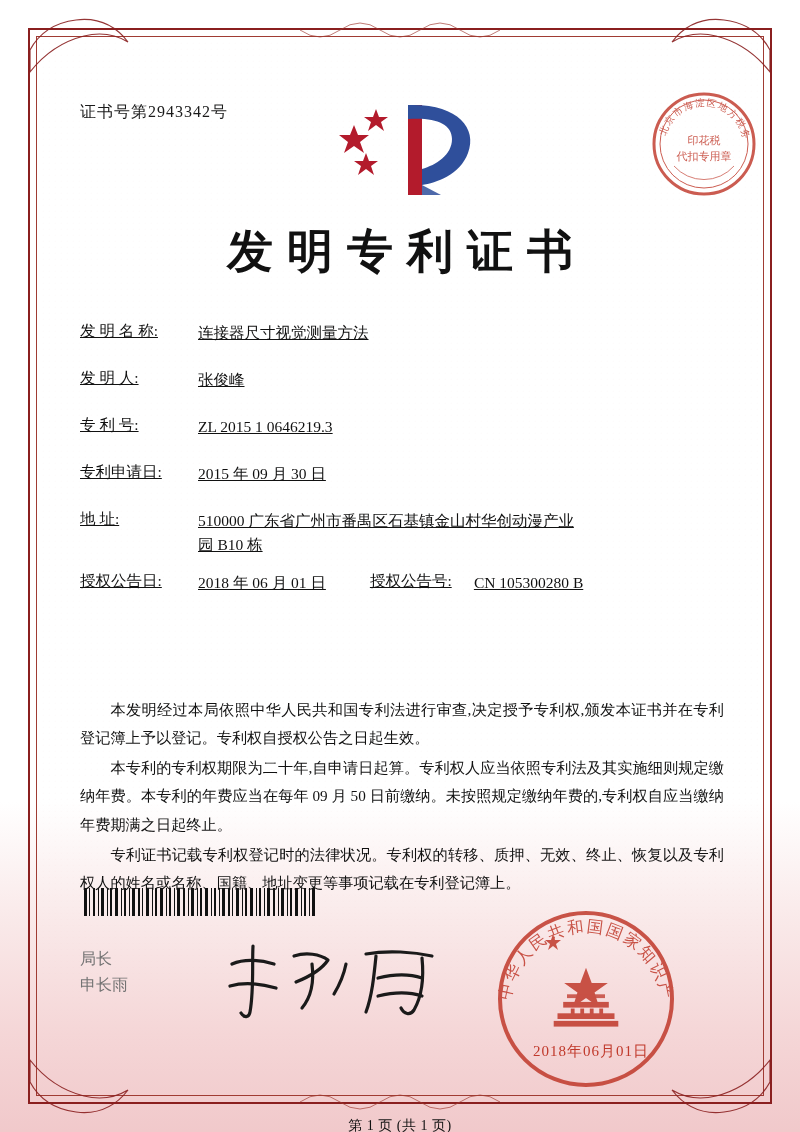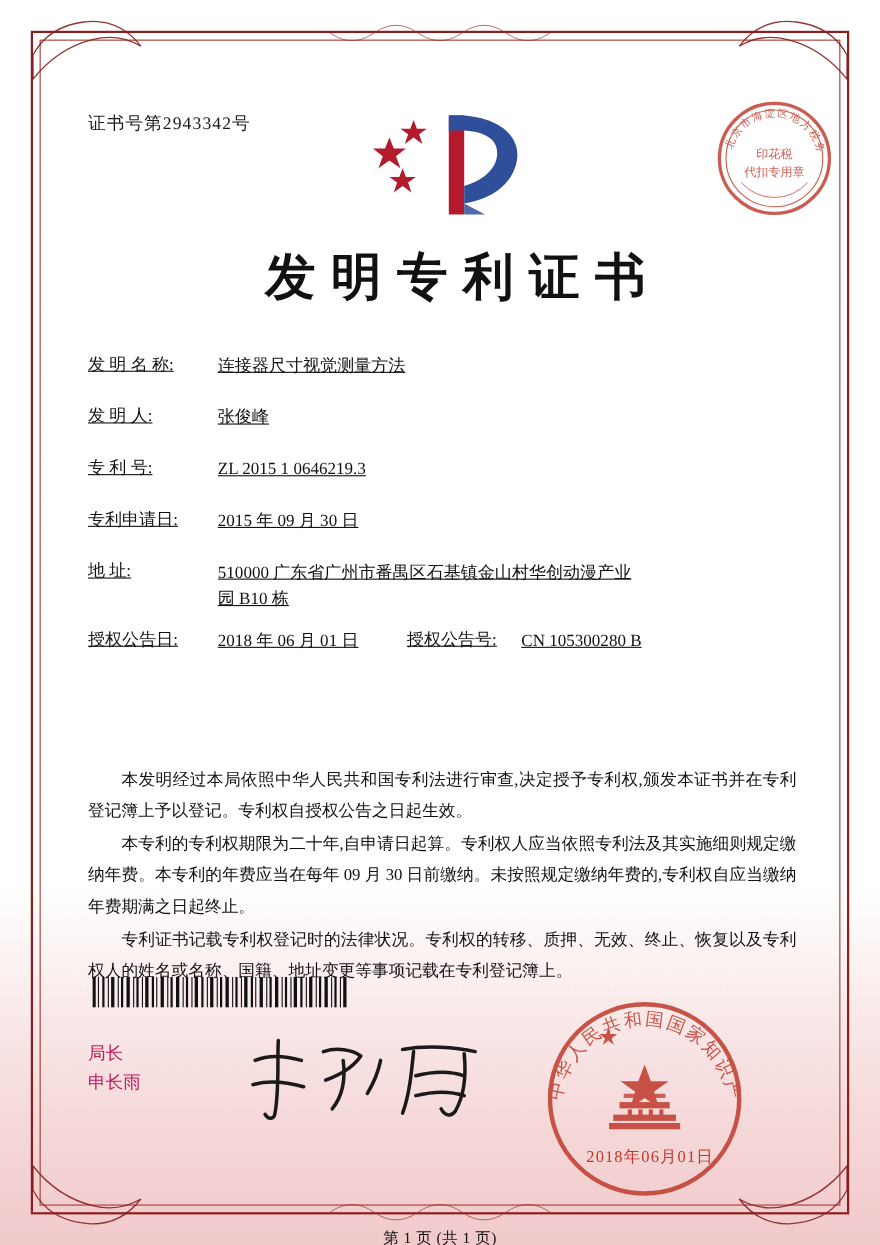--- a/index.html
+++ b/index.html
@@ -50,21 +50,20 @@
     height: 1060px;
     border: 1px solid #a03b33;
     box-sizing: border-box;
   }
   .content {
     position: absolute;
     left: 36px;
     top: 36px;
     width: 728px;
     height: 1060px;
-    padding-left: 28px;
   }
   
   .cert-no {
     position: absolute;
     left: 44px;
     top: 66px;
     font-size: 16px;
     color: #1a1a1a;
     letter-spacing: 1px;
     white-space: nowrap;
@@ -151,21 +150,21 @@
     top: 852px;
     width: 232px;
     height: 28px;
   }
   
   .sig-block {
     position: absolute;
     left: 44px;
     top: 910px;
     font-size: 16px;
-    color: #be185d;
+    color: #737373;
     line-height: 1.65;
   }
   .signature {
     position: absolute;
     left: 180px;
     top: 898px;
     width: 240px;
     height: 90px;
   }
   
@@ -308,21 +307,21 @@
         </div>
         <div class="halfblock second">
           <div class="label">授权公告号:</div>
           <div class="value">CN 105300280 B</div>
         </div>
       </div>
     </div>
 
     <div class="body-text">
       <p>本发明经过本局依照中华人民共和国专利法进行审查,决定授予专利权,颁发本证书并在专利登记簿上予以登记。专利权自授权公告之日起生效。</p>
-      <p>本专利的专利权期限为二十年,自申请日起算。专利权人应当依照专利法及其实施细则规定缴纳年费。本专利的年费应当在每年 09 月 30 日前缴纳。未按照规定缴纳年费的,专利权自应当缴纳年费期满之日起终止。</p>
+      <p>本专利的专利权期限为二十年,自申请日起算。专利权人应当依照专利法及其实施细则规定缴纳年费。本专利的年费应当在每年 09 月 50 日前缴纳。未按照规定缴纳年费的,专利权自应当缴纳年费期满之日起终止。</p>
       <p>专利证书记载专利权登记时的法律状况。专利权的转移、质押、无效、终止、恢复以及专利权人的姓名或名称、国籍、地址变更等事项记载在专利登记簿上。</p>
     </div>
 
     <svg class="barcode" viewBox="0 0 232 28" preserveAspectRatio="none">
       <g fill="#111">
         <rect x="0" y="0" width="3" height="28"></rect>
           <rect x="5" y="0" width="1" height="28"></rect>
         <rect x="9" y="0" width="2" height="28"></rect>
           <rect x="14" y="0" width="1" height="28"></rect>
         <rect x="17" y="0" width="3" height="28"></rect>

